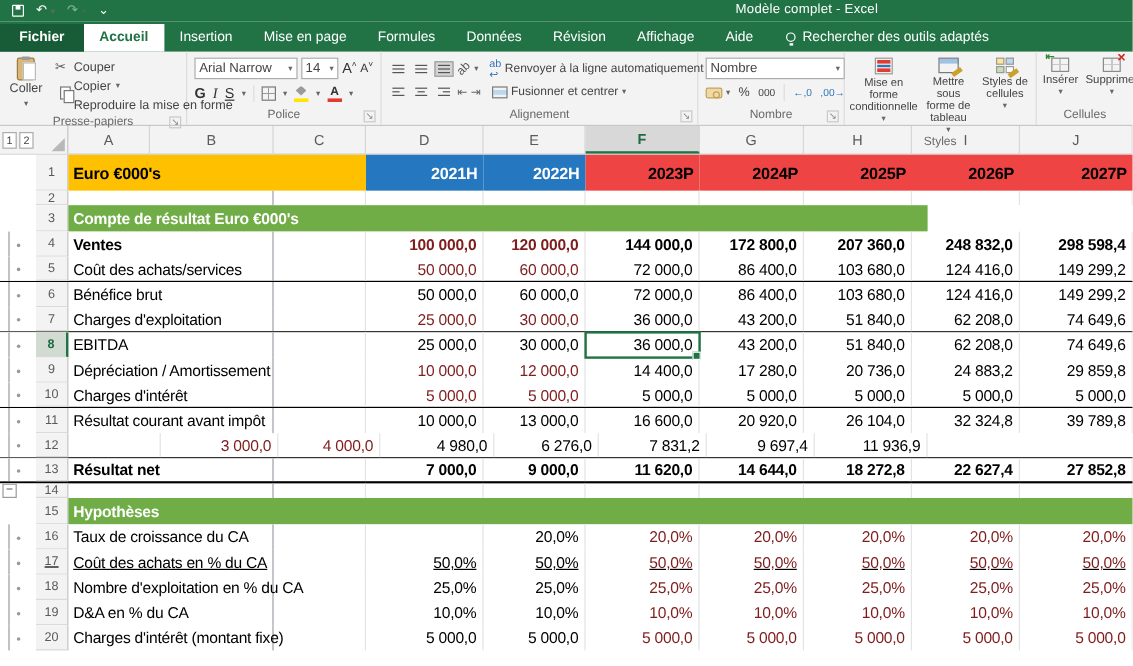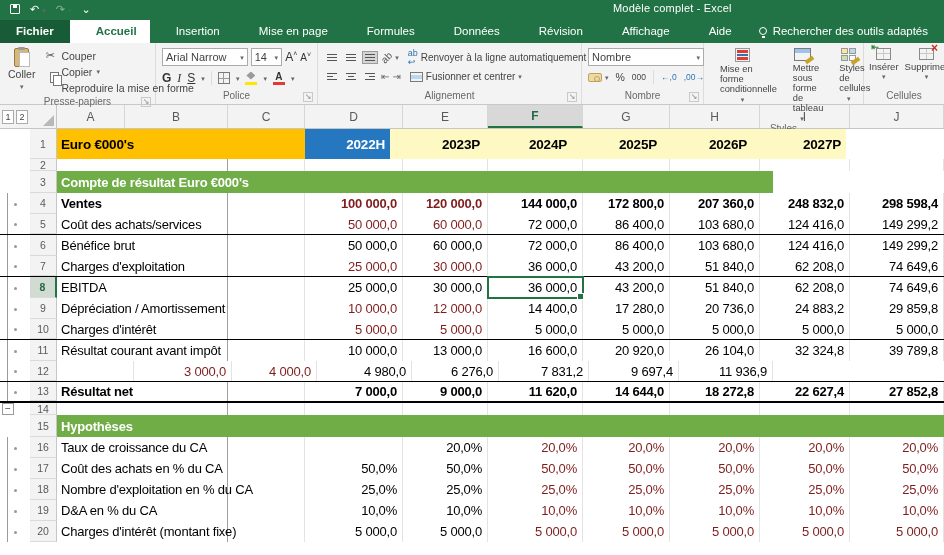--- a/index.html
+++ b/index.html
@@ -11,21 +11,21 @@
   .titlebar { height:18px; background:#217346; display:flex; align-items:center; color:#fff; font-size:11px; flex:0 0 auto; }
   .qat { display:flex; align-items:center; gap:10px; padding-left:10px; }
   .qat .qi { font-size:11px; line-height:1; cursor:default; }
   .floppy { width:10px; height:10px; border:1.5px solid #fff; border-radius:1px; position:relative; display:inline-block; }
   .floppy::after { content:""; position:absolute; top:0; left:2px; width:4px; height:3px; background:#fff; }
   .dim { opacity:.45; }
   .title-text { position:absolute; left:613px; top:2px; font-size:11px; color:#fff; letter-spacing:.2px; }
 
   
   .tabrow { height:25px; background:#217346; display:flex; align-items:flex-end; color:#fff; flex:0 0 auto; position:relative; }
-  .tab { font-size:11.5px; padding:5px 13px 6px 26px; cursor:default; white-space:nowrap; }
+  .tab { font-size:11.5px; padding:5px 13px 6px 13px; cursor:default; white-space:nowrap; }
   .tab.file { background:#185C37; font-weight:bold; padding:5px 16px 6px 16px; }
   .tab.active { background:#fff; color:#217346; font-weight:bold; }
   .searchbox { display:flex; align-items:center; gap:6px; margin-left:14px; padding-bottom:6px; font-size:11.5px; }
   .bulb { width:8px; height:8px; border:1.2px solid #fff; border-radius:50%; position:relative; display:inline-block; }
   .bulb::after { content:""; position:absolute; left:2px; top:8px; width:3px; height:2px; background:#fff; }
 
   
   .ribbon { height:62px; background:#F3F3F3; border-bottom:1px solid #C8C8C8; display:flex; flex:0 0 auto; font-size:10.5px; color:#444; }
   .rgroup { display:flex; flex-direction:column; border-right:1px solid #DCDCDC; position:relative; padding:2px 2px 0 2px; }
   .rgroup .content { flex:1; display:flex; }
@@ -71,21 +71,21 @@
   .wrapbtn, .mergebtn { display:flex; align-items:center; gap:3px; white-space:nowrap; font-size:10px; margin-left:6px; cursor:default; }
   .wrap-ico { font-size:9px; color:#2E75B6; line-height:1; }
   .merge-ico { width:13px; height:10px; border:1px solid #7a7a7a; background:linear-gradient(#BDD7EE,#BDD7EE) center/13px 4px no-repeat; }
   .orient-ico { transform:rotate(-45deg); display:inline-block; font-size:10px; color:#555; }
   .money-ico { width:14px; height:9px; background:#EFD9A7; border:1px solid #C2A15A; border-radius:2px; position:relative; }
   .money-ico::after { content:""; position:absolute; left:5px; top:2px; width:4px; height:4px; border:1px solid #C2A15A; border-radius:50%; }
   .numcol { display:flex; flex-direction:column; padding:3px 4px 0 4px; flex:1; }
   .num-icons { display:flex; align-items:center; gap:7px; margin-top:4px; font-size:10.5px; color:#444; }
   .sep-v { width:1px; height:14px; background:#DCDCDC; }
   .stylebtn { display:flex; flex-direction:column; align-items:center; justify-content:flex-start; padding:3px 2px 0 2px; gap:2px; flex:1; cursor:default; }
-  .stylebtn .cap { font-size:9.3px; line-height:1.08; color:#444;margin-left:12px; }
+  .stylebtn .cap { font-size:9.3px; line-height:1.08; text-align:center; color:#444; }
   .cf-ico { width:15px; height:14px; border:1px solid #999; display:flex; flex-direction:column; gap:1px; padding:1px; }
   .cf-ico span { height:3px; }
   .ft-ico { width:17px; height:13px; border:1px solid #7a7a7a; background:linear-gradient(#9DC3E6,#9DC3E6) top/17px 4px no-repeat,
             linear-gradient(#0000 0, #0000 100%); position:relative; }
   .ft-ico::after, .cs-ico::after { content:""; position:absolute; right:-4px; bottom:-2px; width:9px; height:4px; background:#C9A227; transform:rotate(-35deg); }
   .cs-ico { width:15px; height:13px; position:relative; display:grid; grid-template-columns:1fr 1fr; grid-template-rows:1fr 1fr; gap:1px; }
   .cs-ico i { border:1px solid #999; } .cs-ico i:nth-child(1){background:#FFE699;} .cs-ico i:nth-child(2){background:#BDD7EE;} .cs-ico i:nth-child(3){background:#C6E0B4;} .cs-ico i:nth-child(4){background:#fff;}
   .cellbtn { display:flex; flex-direction:column; align-items:center; padding:3px 3px 0 3px; gap:1px; flex:1; cursor:default; }
   .cellbtn .cap { font-size:9.5px; }
   .ins-ico, .del-ico { width:15px; height:12px; border:1px solid #8a8a8a; position:relative;
@@ -123,21 +123,21 @@
   .cell { flex:0 0 auto; display:flex; align-items:center; position:relative; font-size:13px; letter-spacing:-0.2px; cursor:cell; }
   .lblcell { padding-left:4px; border-right:1px solid #9aa0a6; white-space:nowrap; overflow:visible; z-index:2; background:transparent; }
   .ccell { border-right:1px solid #E3E3E3; }
   .vcell { justify-content:flex-end; padding-right:5px; border-right:1px solid #E3E3E3; white-space:nowrap; }
   .vcell.blue { color:#7f1d1d; }
   .vcell.bold, .lblcell.bold { font-weight:bold; }
   .seccell { background:#70AD47; color:#fff; font-weight:bold; padding-left:4px; font-size:13px; }
   .yr-label { background:#FFC000; font-weight:bold; padding-left:4px; font-size:13.5px; }
   .ycell { justify-content:flex-end; padding-right:5px; font-weight:bold; font-size:13.5px; }
   .ycell.hist { background:#2577BF; color:#fff; }
-  .ycell.proj { background:#fef9c3; color:#000; }
+  .ycell.proj { background:#ef4444; color:#000; }
   .active-cell { outline:2px solid #217346; outline-offset:-1px; z-index:3; }
   .active-cell::after { content:""; position:absolute; right:-2px; bottom:-2px; width:5px; height:5px; background:#217346; border:1px solid #fff; }
 </style>
 </head>
 <body>
 
 <div class="app">
 
   <div class="titlebar">
     <div class="qat">
@@ -384,20 +384,21 @@
           <div class="ch" style="width: 90px;">H</div>
           <div class="ch" style="width: 90px;">I</div>
           <div class="ch" style="width: 94px;">J</div>
         </div>
     </div>
     <div id="rows">
         <div class="grow" style="height: 30px;">
           <div class="gut"></div>
           <div class="rhead">1</div>
           <div class="cell yr-label" style="width: 248px;">Euro €000's</div>
+          <div class="cell ycell hist" style="width: 98px;">2021H</div>
           <div class="cell ycell hist" style="width: 85px;">2022H</div>
           <div class="cell ycell proj" style="width: 95px;">2023P</div>
           <div class="cell ycell proj" style="width: 87px;">2024P</div>
           <div class="cell ycell proj" style="width: 90px;">2025P</div>
           <div class="cell ycell proj" style="width: 90px;">2026P</div>
           <div class="cell ycell proj" style="width: 94px;">2027P</div>
         </div>
         <div class="grow" style="height: 12px;">
           <div class="gut"></div>
           <div class="rhead">2</div>
@@ -593,21 +594,21 @@
           <div class="cell lblcell" style="width: 171px;">Taux de croissance du CA</div>
           <div class="cell ccell" style="width: 77px;"></div>
           <div class="cell vcell" style="width: 98px;"></div>
           <div class="cell vcell" style="width: 85px;">20,0%</div>
           <div class="cell vcell blue" style="width: 95px;">20,0%</div>
           <div class="cell vcell blue" style="width: 87px;">20,0%</div>
           <div class="cell vcell blue" style="width: 90px;">20,0%</div>
           <div class="cell vcell blue" style="width: 90px;">20,0%</div>
           <div class="cell vcell blue" style="width: 94px;">20,0%</div>
         </div>
-        <div class="grow" style="height: 21px;">
+        <div class="grow" style="height: 21px; text-decoration: underline;">
           <div class="gut gline">
             <div class="gdot"></div>
           </div>
           <div class="rhead">17</div>
           <div class="cell lblcell" style="width: 171px;">Coût des achats en % du CA</div>
           <div class="cell ccell" style="width: 77px;"></div>
           <div class="cell vcell" style="width: 98px;">50,0%</div>
           <div class="cell vcell" style="width: 85px;">50,0%</div>
           <div class="cell vcell blue" style="width: 95px;">50,0%</div>
           <div class="cell vcell blue" style="width: 87px;">50,0%</div>

